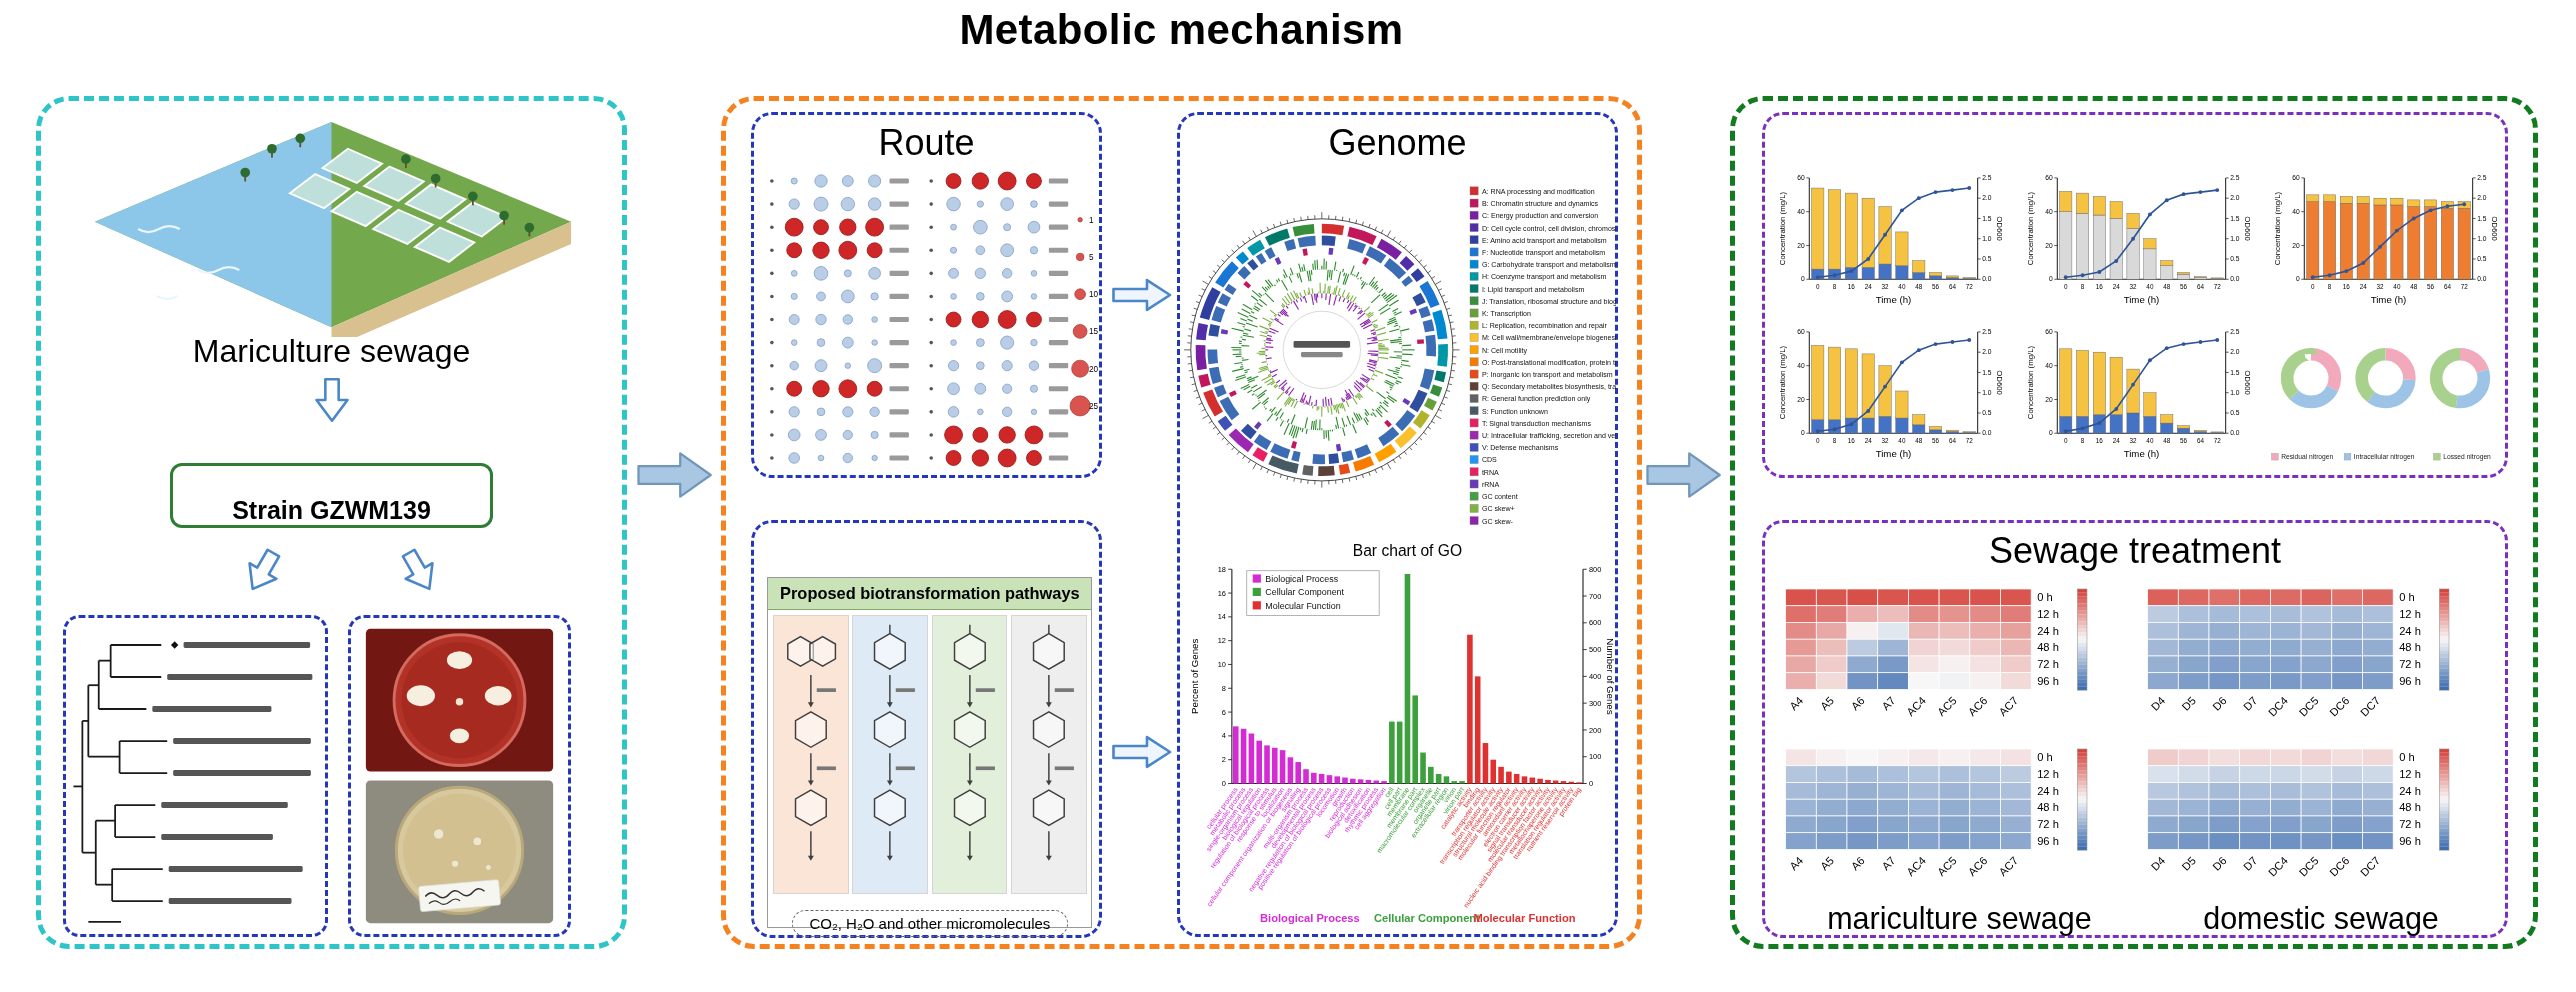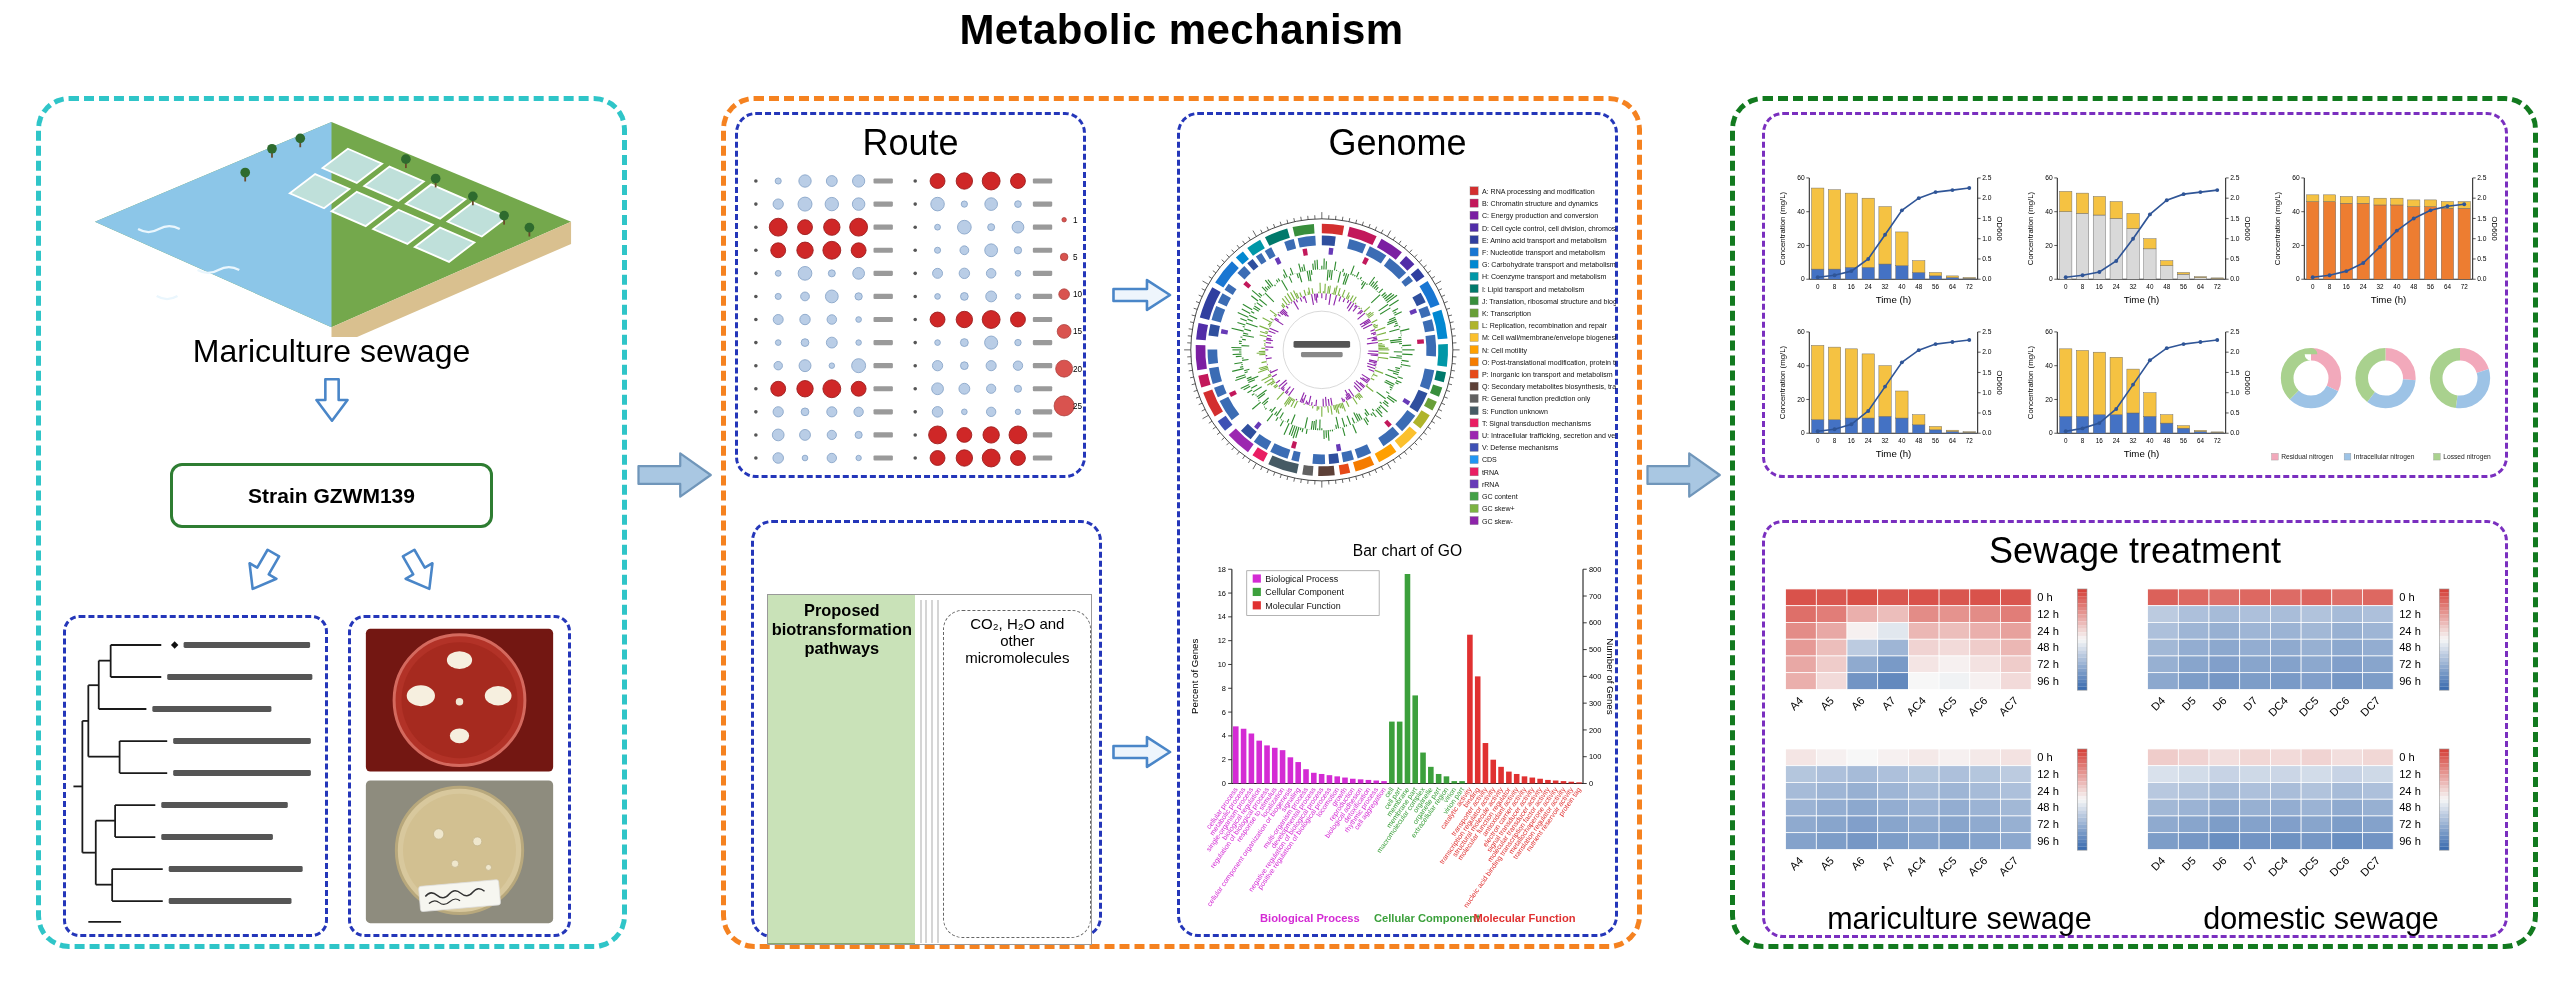--- a/index.html
+++ b/index.html
@@ -10,35 +10,35 @@
 #title-iso{left:36px;top:6px;width:591px}
 #title-met{left:721px;top:6px;width:921px}
 #title-app{left:1730px;top:6px;width:808px}
 .panel{position:absolute;border-radius:33px}
 #panel-iso{left:36px;top:96px;width:591px;height:853px;border:5.2px dashed #2fc5c8}
 #panel-met{left:721px;top:96px;width:921px;height:853px;border:5.2px dashed #f58220}
 #panel-app{left:1730px;top:96px;width:808px;height:853px;border:5.2px dashed #127a1f}
 .subbox{position:absolute;border:3.7px dashed #2436b9;border-radius:21px;background:#fff}
 .subbox.purple{border-color:#7a2fbf}
 .subtitle{position:absolute;left:0;right:0;top:7.4px;text-align:center;font-size:36px}
-#route-box{left:735px;top:112px;width:351px;height:366px}
+#route-box{left:751px;top:112px;width:351px;height:366px}
 #pathways-box{left:751px;top:520px;width:351px;height:418px}
 #genome-box{left:1177px;top:112px;width:441px;height:825px}
 #nitro-box{left:1762px;top:112px;width:746px;height:366px}
 #sewage-box{left:1762px;top:520px;width:746px;height:418px}
 .minibox{position:absolute;border:3px dashed #2436b9;border-radius:16.4px;background:#fff}
 #tree-box{left:63px;top:615px;width:265px;height:322px}
 #petri-box{left:348px;top:615px;width:223px;height:322px}
 #pond-svg{left:86px;top:110px}
 #pond-label{position:absolute;left:36px;top:333px;width:591px;text-align:center;font-size:32px}
-#strain-box{position:absolute;left:170px;top:463px;width:323px;height:65px;display:flex;align-items:center;justify-content:center;border:3.7px solid #2e7d32;border-radius:12px;font-size:21px;font-weight:bold;background:#fff}
+#strain-box{position:absolute;left:170px;top:463px;width:323px;height:65px;display:flex;align-items:flex-end;justify-content:center;border:3.7px solid #2e7d32;border-radius:12px;font-size:25px;font-weight:bold;background:#fff}
 #route-svg{position:absolute;left:0;top:48px}
 #genome-svg{position:absolute;left:3.7px;top:45px}
 #go-svg{position:absolute;left:3.7px;top:423px}
-.pw-panel{position:absolute;left:13.4px;top:71px;width:325px;height:351px;border:1.5px solid #999;background:#fff;display:flex;flex-direction:row}
+.pw-panel{position:absolute;left:13.4px;top:54px;width:325px;height:351px;border:1.5px solid #999;background:#fff;display:flex;flex-direction:column}
 .pw-header{background:#c9e2b8;border-bottom:1.5px solid #86a96b;font-weight:bold;font-size:16.4px;text-align:center;padding:6px 3px}
 .pw-cols{flex:1;display:flex;gap:3.7px;padding:4.5px 4.5px 1.5px 4.5px}
 .pw-col{flex:1;border:0.7px solid #d5d5d5;position:relative}
 .pw-footer{margin:15px auto 6px;border:1.5px dashed #666;border-radius:19.4px;font-size:15px;padding:3.7px 16.4px;width:max-content;max-width:96%;text-align:center}
 .nchart{position:absolute;width:231px;height:149px}
 #nchart-0{left:10.4px;top:51px}#nchart-1{left:258px;top:51px}#nchart-2{left:505px;top:51px}
 #nchart-3{left:10.4px;top:205px}#nchart-4{left:258px;top:205px}
 #donut-svg{position:absolute;left:505px;top:205px;width:231px;height:149px}
 .hm{position:absolute;width:350px;height:160px}
 #hm-0{left:19.4px;top:63px}#hm-1{left:381px;top:63px}#hm-2{left:19.4px;top:223px}#hm-3{left:381px;top:223px}

